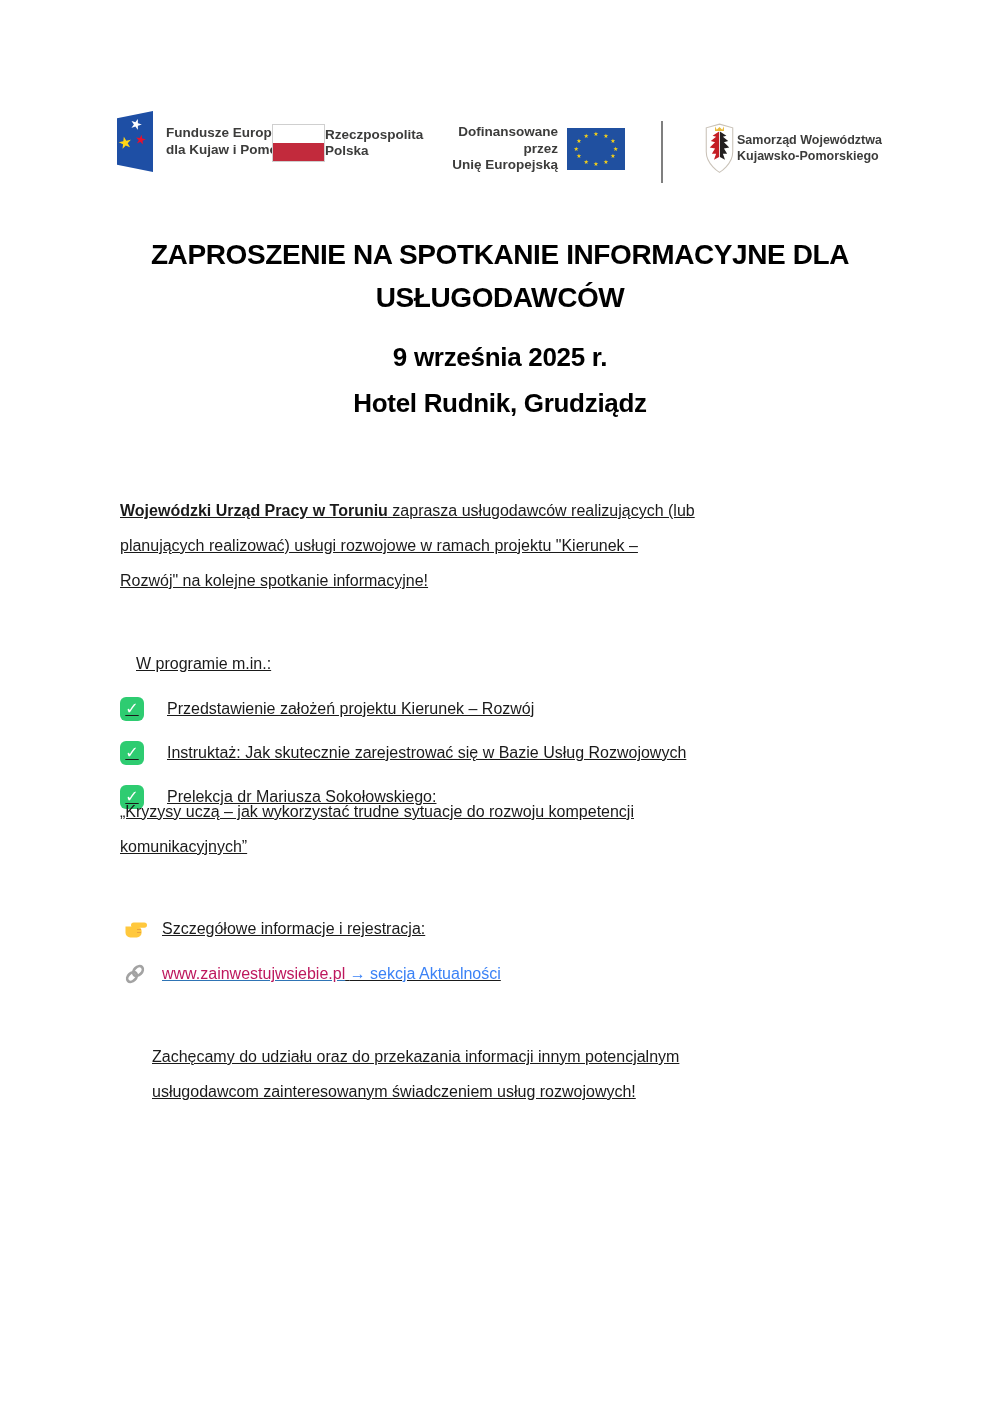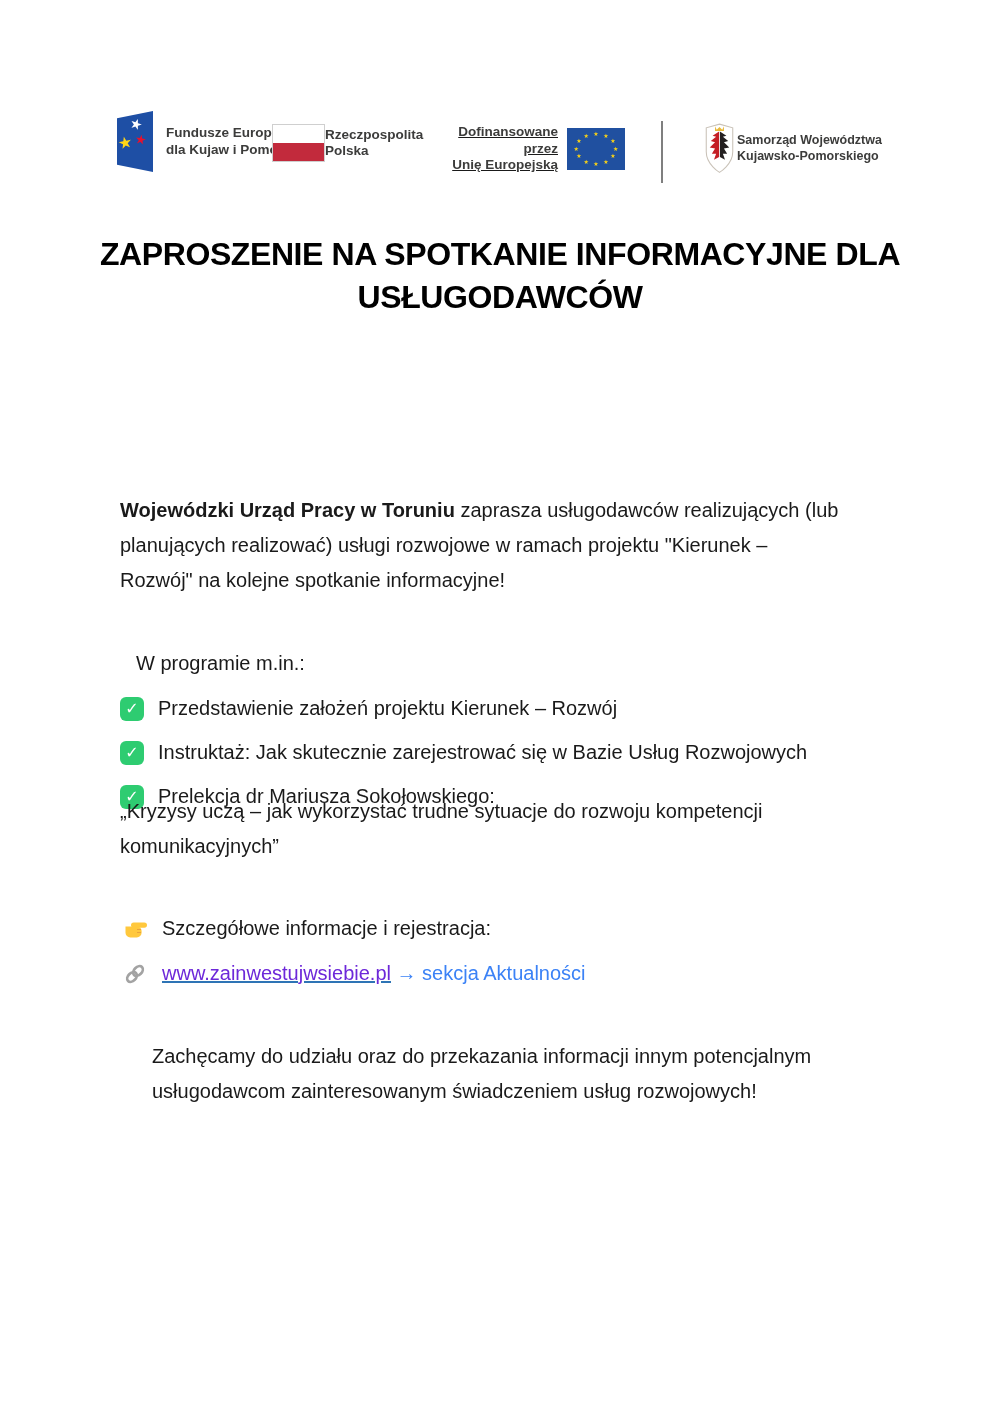--- a/index.html
+++ b/index.html
@@ -19,55 +19,55 @@
   .fe-star { position:absolute; font-family:"DejaVu Sans",sans-serif; line-height:1; }
   .fe-star.white { color:#ffffff; font-size:14px; left:13px; top:6px;  transform:rotate(18deg); }
   .fe-star.yellow{ color:#ffd617; font-size:16px; left:1px;  top:24px; transform:rotate(-12deg); }
   .fe-star.red   { color:#e8112d; font-size:13px; left:18px; top:22px; transform:rotate(10deg); }
 
   .lg-polska { left:272px; top:124px; }
   .pl-flag { width:53px; height:38px; flex:0 0 auto; border:1px solid #cfcfcf; }
   .pl-flag .w { height:50%; background:#ffffff; }
   .pl-flag .r { height:50%; background:#c22a3c; }
 
-  .lg-eu { left:446px; top:124px; gap:9px;text-decoration:underline; }
+  .lg-eu { left:446px; top:124px; gap:9px; }
   .lg-eu .logo-caption { text-align:right; width:112px; }
   .eu-flag { position:relative; width:58px; height:42px; background:#2050a0; flex:0 0 auto; }
   .eu-flag span { position:absolute; font-family:"DejaVu Sans",sans-serif;
                   font-size:6px; line-height:1; color:#f7d117; }
 
   .header-divider { position:absolute; left:661px; top:121px; width:2px; height:62px; background:#7f7f7f; }
 
   .lg-samorzad { left:703px; top:122px; gap:1px; }
   .crest { flex:0 0 auto; }
 
   
   .doc-title { position:absolute; top:233px; left:60px; width:880px; text-align:center;
-               font-weight:bold; font-size:32px; line-height:43px; letter-spacing:-0.4px; color:#000; }
+               font-weight:bold; font-size:28px; line-height:43px; letter-spacing:-0.4px; color:#000; }
   .doc-subtitle { position:absolute; top:334px; left:60px; width:880px; text-align:center;
                   font-weight:bold; font-size:26px; line-height:46px; letter-spacing:-0.3px; color:#000; }
 
   
-  .bodytext { font-size:20px; line-height:35px; color:#1a1a1a; }
+  .bodytext { font-size:16px; line-height:35px; color:#1a1a1a;text-decoration:underline; }
   .intro   { position:absolute; top:493px;  left:120px; width:775px; }
   .b { font-weight:bold; }
 
   .program-heading { position:absolute; top:646px; left:136px; }
   .program-list { position:absolute; top:691px; left:120px; width:775px; }
-  .program-item { display:flex; align-items:center; gap:14px; margin-bottom:9px; }
+  .program-item { display:flex; align-items:center; gap:23px; margin-bottom:9px; }
   .check { flex:0 0 auto; width:24px; height:24px; background:#2ecc71; border-radius:6px;
            display:flex; align-items:center; justify-content:center; }
   .check::after { content:"✓"; color:#ffffff; font-family:"DejaVu Sans",sans-serif;
                   font-size:16px; font-weight:bold; }
   .program-quote { position:absolute; top:794px; left:120px; width:775px; }
 
   .registration { position:absolute; top:911px; left:122px; width:775px; }
   .reg-row { display:flex; align-items:center; gap:14px; margin-bottom:10px; }
   .reg-icon { flex:0 0 auto; width:26px; height:26px; }
-  .link { color:#6d28d9; text-decoration:underline; text-decoration-color:#2e74b5; cursor:pointer; }
+  .link { color:#be185d; text-decoration:underline; text-decoration-color:#2e74b5; cursor:pointer; }
   .link-suffix { color:#3b82f6; }
 
   .closing { position:absolute; top:1039px; left:120px; width:775px;margin-left:32px; }
 </style>
 </head>
 <body>
 
 <div class="page">
 
   <div class="logo-group lg-fundusze">
@@ -130,20 +130,24 @@
       <div>Samorząd Województwa</div>
       <div>Kujawsko-Pomorskiego</div>
     </div>
   </div>
 
   <div class="doc-title">
     <div>ZAPROSZENIE NA SPOTKANIE INFORMACYJNE DLA</div>
     <div>USŁUGODAWCÓW</div>
   </div>
 
+  <div class="doc-subtitle">
+    <div>9 września 2025 r.</div>
+    <div>Hotel Rudnik, Grudziądz</div>
+  </div>
 
   <div class="intro bodytext">
     <div><span class="b">Wojewódzki Urząd Pracy w Toruniu</span><span> zaprasza usługodawców realizujących (lub</span></div>
     <div>planujących realizować) usługi rozwojowe w ramach projektu "Kierunek –</div>
     <div>Rozwój" na kolejne spotkanie informacyjne!</div>
   </div>
 
   <div class="program-heading bodytext">W programie m.in.:</div>
 
   <div class="program-list bodytext">

